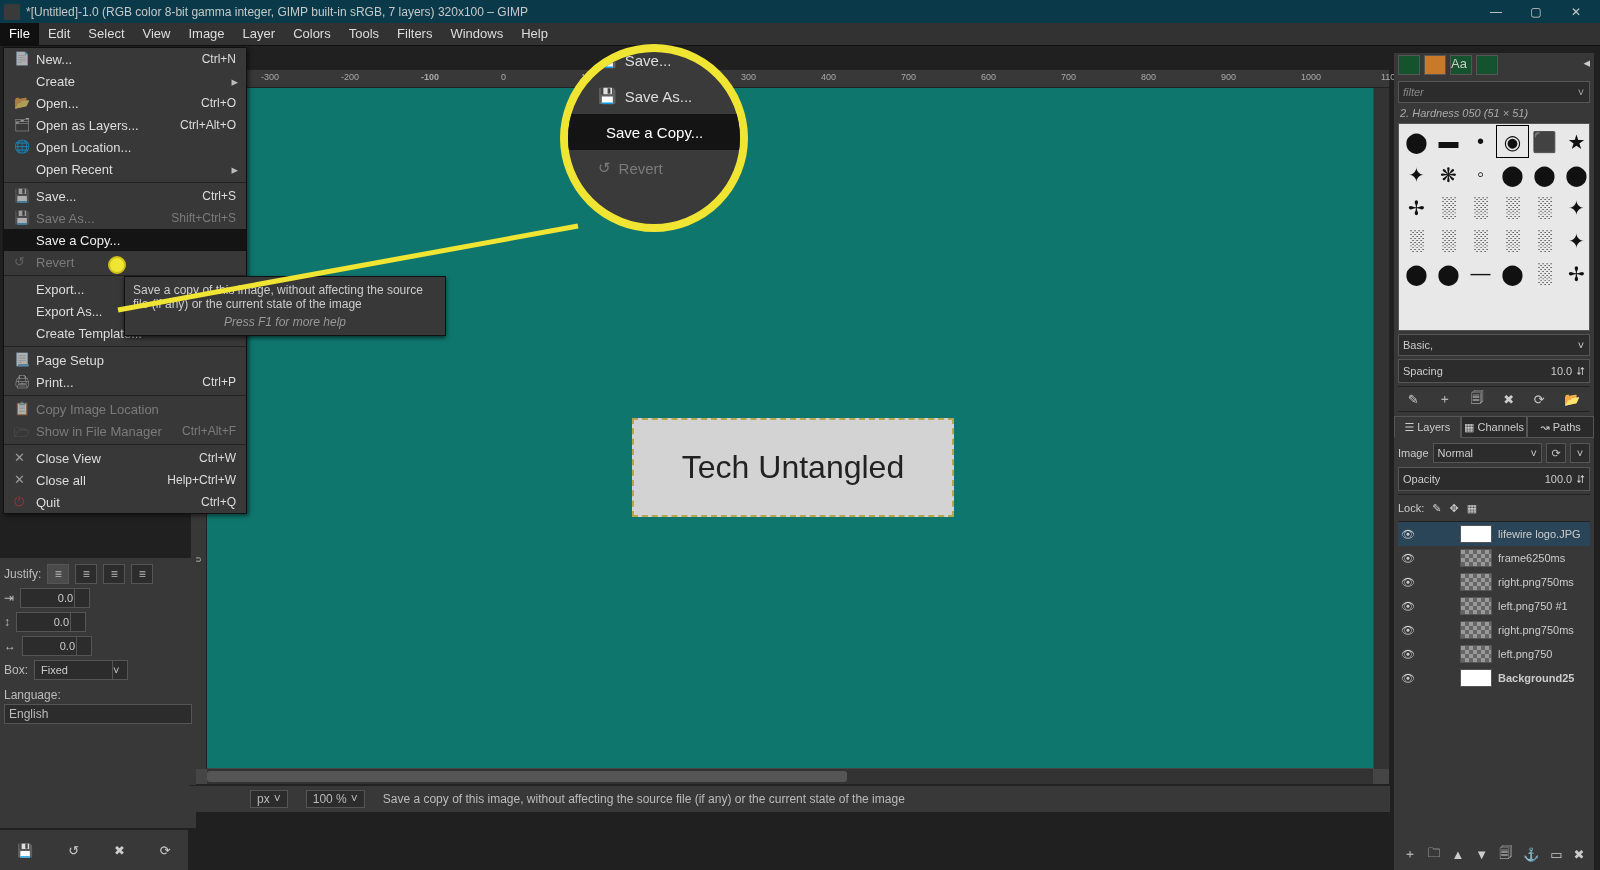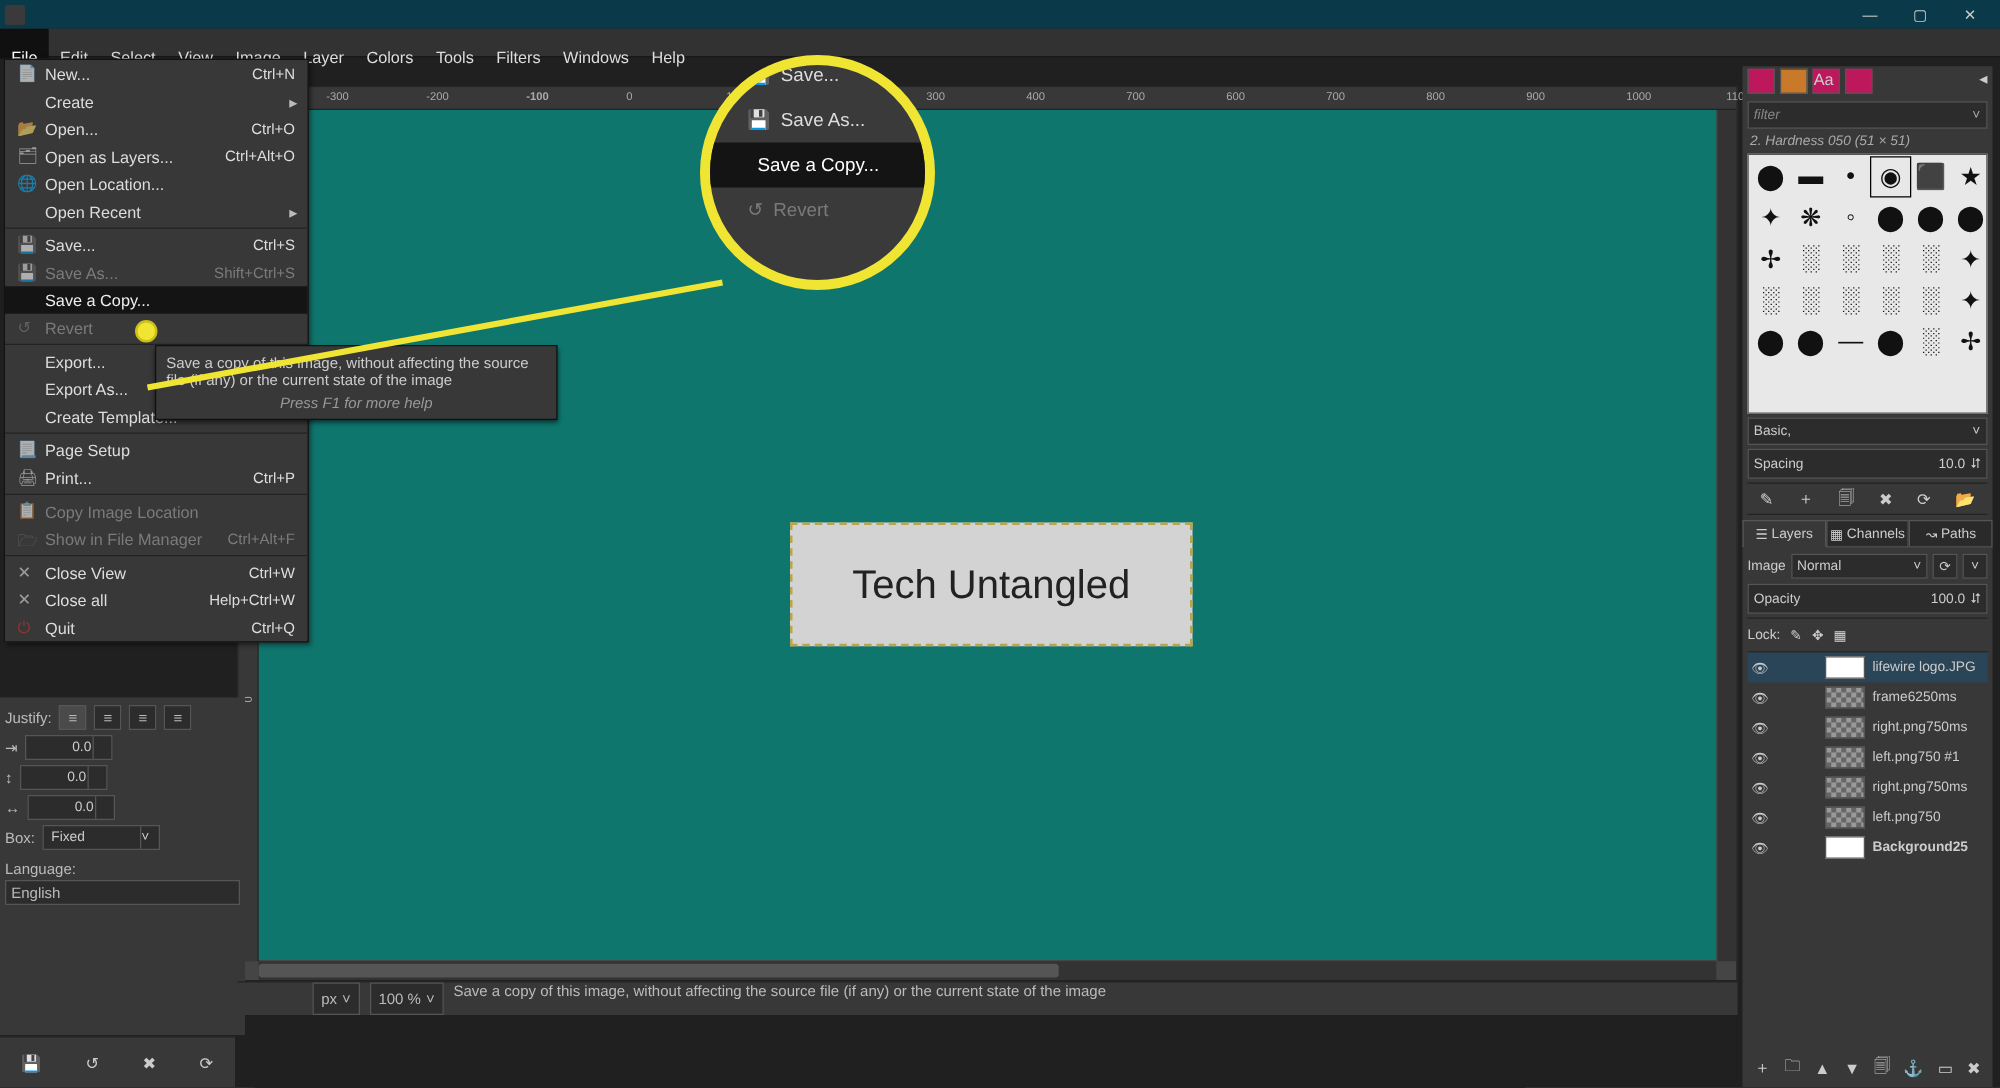--- a/index.html
+++ b/index.html
@@ -3,21 +3,21 @@
 <meta charset="utf-8">
 <style>
   html,body{margin:0;padding:0;width:1600px;height:870px;background:#202020;font-family:"Segoe UI",Arial,sans-serif;font-size:13px;color:#ccc;overflow:hidden;position:relative}
   
   .titlebar{height:23px;background:#0a3a4a;display:flex;align-items:center;padding:0 4px;color:#c8c8c8;font-size:12px}
   .titlebar .gimp-icon{width:16px;height:16px;background:#3a3a3a;margin-right:6px;border-radius:2px}
   .titlebar .spacer{flex:1}
   .titlebar .winbtn{width:40px;height:23px;display:flex;align-items:center;justify-content:center;color:#ccc}
   
   .menubar{height:22px;background:#323232;border-bottom:1px solid #111;display:flex;align-items:stretch}
-  .menubar .item{padding:12px 9px;line-height:22px;color:#ddd}
+  .menubar .item{padding:0 9px;line-height:22px;color:#ddd}
   .menubar .item.active{background:#101010;color:#fff}
   
   .filemenu{position:absolute;left:3px;top:47px;width:242px;background:#383838;border:1px solid #111;box-shadow:2px 2px 4px rgba(0,0,0,.5);z-index:20}
   .filemenu .mrow{height:22px;display:flex;align-items:center;padding:0 10px;color:#ddd;position:relative}
   .filemenu .mrow.dim{color:#7b7b7b}
   .filemenu .mrow.sel{background:#141414;color:#eee}
   .filemenu .micon{width:16px;height:16px;margin-right:6px;opacity:.6;flex:none}
   .filemenu .mlabel{flex:1}
   .filemenu .mshort{color:inherit;font-size:12px}
   .filemenu .submark{position:absolute;right:8px;color:#bbb}
@@ -40,21 +40,21 @@
   .leftdock{position:absolute;left:0;top:558px;width:188px;bottom:42px;background:#383838;padding:4px;font-size:12px;color:#bbb}
   .optrow{display:flex;align-items:center;height:24px;gap:6px}
   .togbtn{width:20px;height:18px;background:#2c2c2c;border:1px solid #555;display:flex;align-items:center;justify-content:center}
   .togbtn.active{background:#4a4a4a}
   .spin{width:52px;height:18px;background:#2c2c2c;border:1px solid #555;color:#ccc;text-align:right;padding-right:16px;position:relative;font-size:11px;line-height:18px}
   .spin .arrows{position:absolute;right:0;top:0;width:14px;height:18px;border-left:1px solid #555}
   .dockiconrow{position:absolute;left:0;bottom:0;width:188px;height:40px;background:#383838;border-top:1px solid #222;display:flex;align-items:center;justify-content:space-around}
   
   .rightdock{position:absolute;right:6px;top:53px;width:200px;bottom:0;background:#383838}
   .docktabs{height:22px;display:flex;gap:4px;padding:2px 4px}
-  .docktab{width:20px;height:18px;background:#be185d;border:1px solid #555}
+  .docktab{width:20px;height:18px;background:#14532d;border:1px solid #555}
   .docktab.orange{background:#c87a2a}
   .filterrow{height:20px;background:#2c2c2c;border:1px solid #555;margin:2px 4px;font-size:11px;font-style:italic;color:#888;padding-left:4px;line-height:20px;display:flex}
   .filterrow .dd{margin-left:auto;width:16px;text-align:center;color:#aaa}
   .brushinfo{font-size:11px;font-style:italic;color:#aaa;padding:2px 6px}
   .brushgrid{margin:2px 4px;height:206px;background:#e8e8e8;border:1px solid #555;position:relative;overflow:hidden}
   .brushcell{position:absolute;width:31px;height:31px;display:flex;align-items:center;justify-content:center}
   .dropdown{height:20px;background:#2c2c2c;border:1px solid #555;margin:3px 4px;font-size:11px;color:#ccc;padding-left:4px;line-height:20px;display:flex}
   .dropdown .dd{margin-left:auto;width:16px;text-align:center}
   .sliderrow{height:22px;margin:3px 4px;display:flex;align-items:center;background:#2c2c2c;border:1px solid #555;font-size:11px;padding:0 4px}
   .sliderrow .val{margin-left:auto}
@@ -68,35 +68,36 @@
   .lockrow{height:22px;margin:0 4px;display:flex;align-items:center;font-size:11px;gap:8px;border-top:1px solid #222;border-bottom:1px solid #222;padding:2px 0}
   .layerlist{margin:0 4px}
   .layerrow{height:24px;display:flex;align-items:center;gap:6px;font-size:11px;color:#ccc;padding-right:2px}
   .layerrow.active{background:#2a4558}
   .eye{width:20px;display:flex;align-items:center;justify-content:center}
   .lthumb{width:30px;height:16px;background:#888;border:1px solid #555;flex:none}
   .lthumb.trans{background:repeating-conic-gradient(#666 0 25%,#999 0 50%) 0 0/8px 8px}
   .lthumb.white{background:#fff}
   .layerbtns{position:absolute;bottom:4px;left:4px;right:4px;height:24px;display:flex;justify-content:space-around;align-items:center}
   
-  .statusbar{position:absolute;left:190px;right:210px;bottom:58px;height:26px;background:#383838;border-top:1px solid #222;display:flex;font-size:12px;color:#bbb;gap:8px;padding-left:60px}
+  .statusbar{position:absolute;left:190px;right:210px;bottom:58px;height:26px;background:#383838;border-top:1px solid #222;display:flex;align-items:center;font-size:12px;color:#bbb;gap:18px;padding-left:60px}
   .statusbar .sel{background:#2c2c2c;border:1px solid #555;padding:1px 6px;display:flex;align-items:center;gap:4px}
   
   .magline{position:absolute;z-index:40;pointer-events:none}
   .magcircle{position:absolute;left:560px;top:44px;width:172px;height:172px;border:8px solid #f1e533;border-radius:50%;background:#3a3a3a;z-index:50;overflow:hidden}
   .magcircle .mr{height:36px;display:flex;align-items:center;padding-left:30px;font-size:15px;color:#ddd;gap:8px}
   .magcircle .mr.sel{background:#141414;color:#fff}
   .magcircle .mr.dim{color:#7a7a7a}
   .dot{position:absolute;left:108px;top:256px;width:14px;height:14px;background:#f1e533;border:2px solid #cdbf1a;border-radius:50%;z-index:45}
 </style>
 </head>
 <body>
 
 <div class="titlebar">
   <div class="gimp-icon"></div>
+  <span>*[Untitled]-1.0 (RGB color 8-bit gamma integer, GIMP built-in sRGB, 7 layers) 320x100 – GIMP</span>
   <div class="spacer"></div>
   <div class="winbtn">—</div>
   <div class="winbtn">▢</div>
   <div class="winbtn">✕</div>
 </div>
 
 <div class="menubar">
   <div class="item active">File</div>
   <div class="item">Edit</div>
   <div class="item">Select</div>

